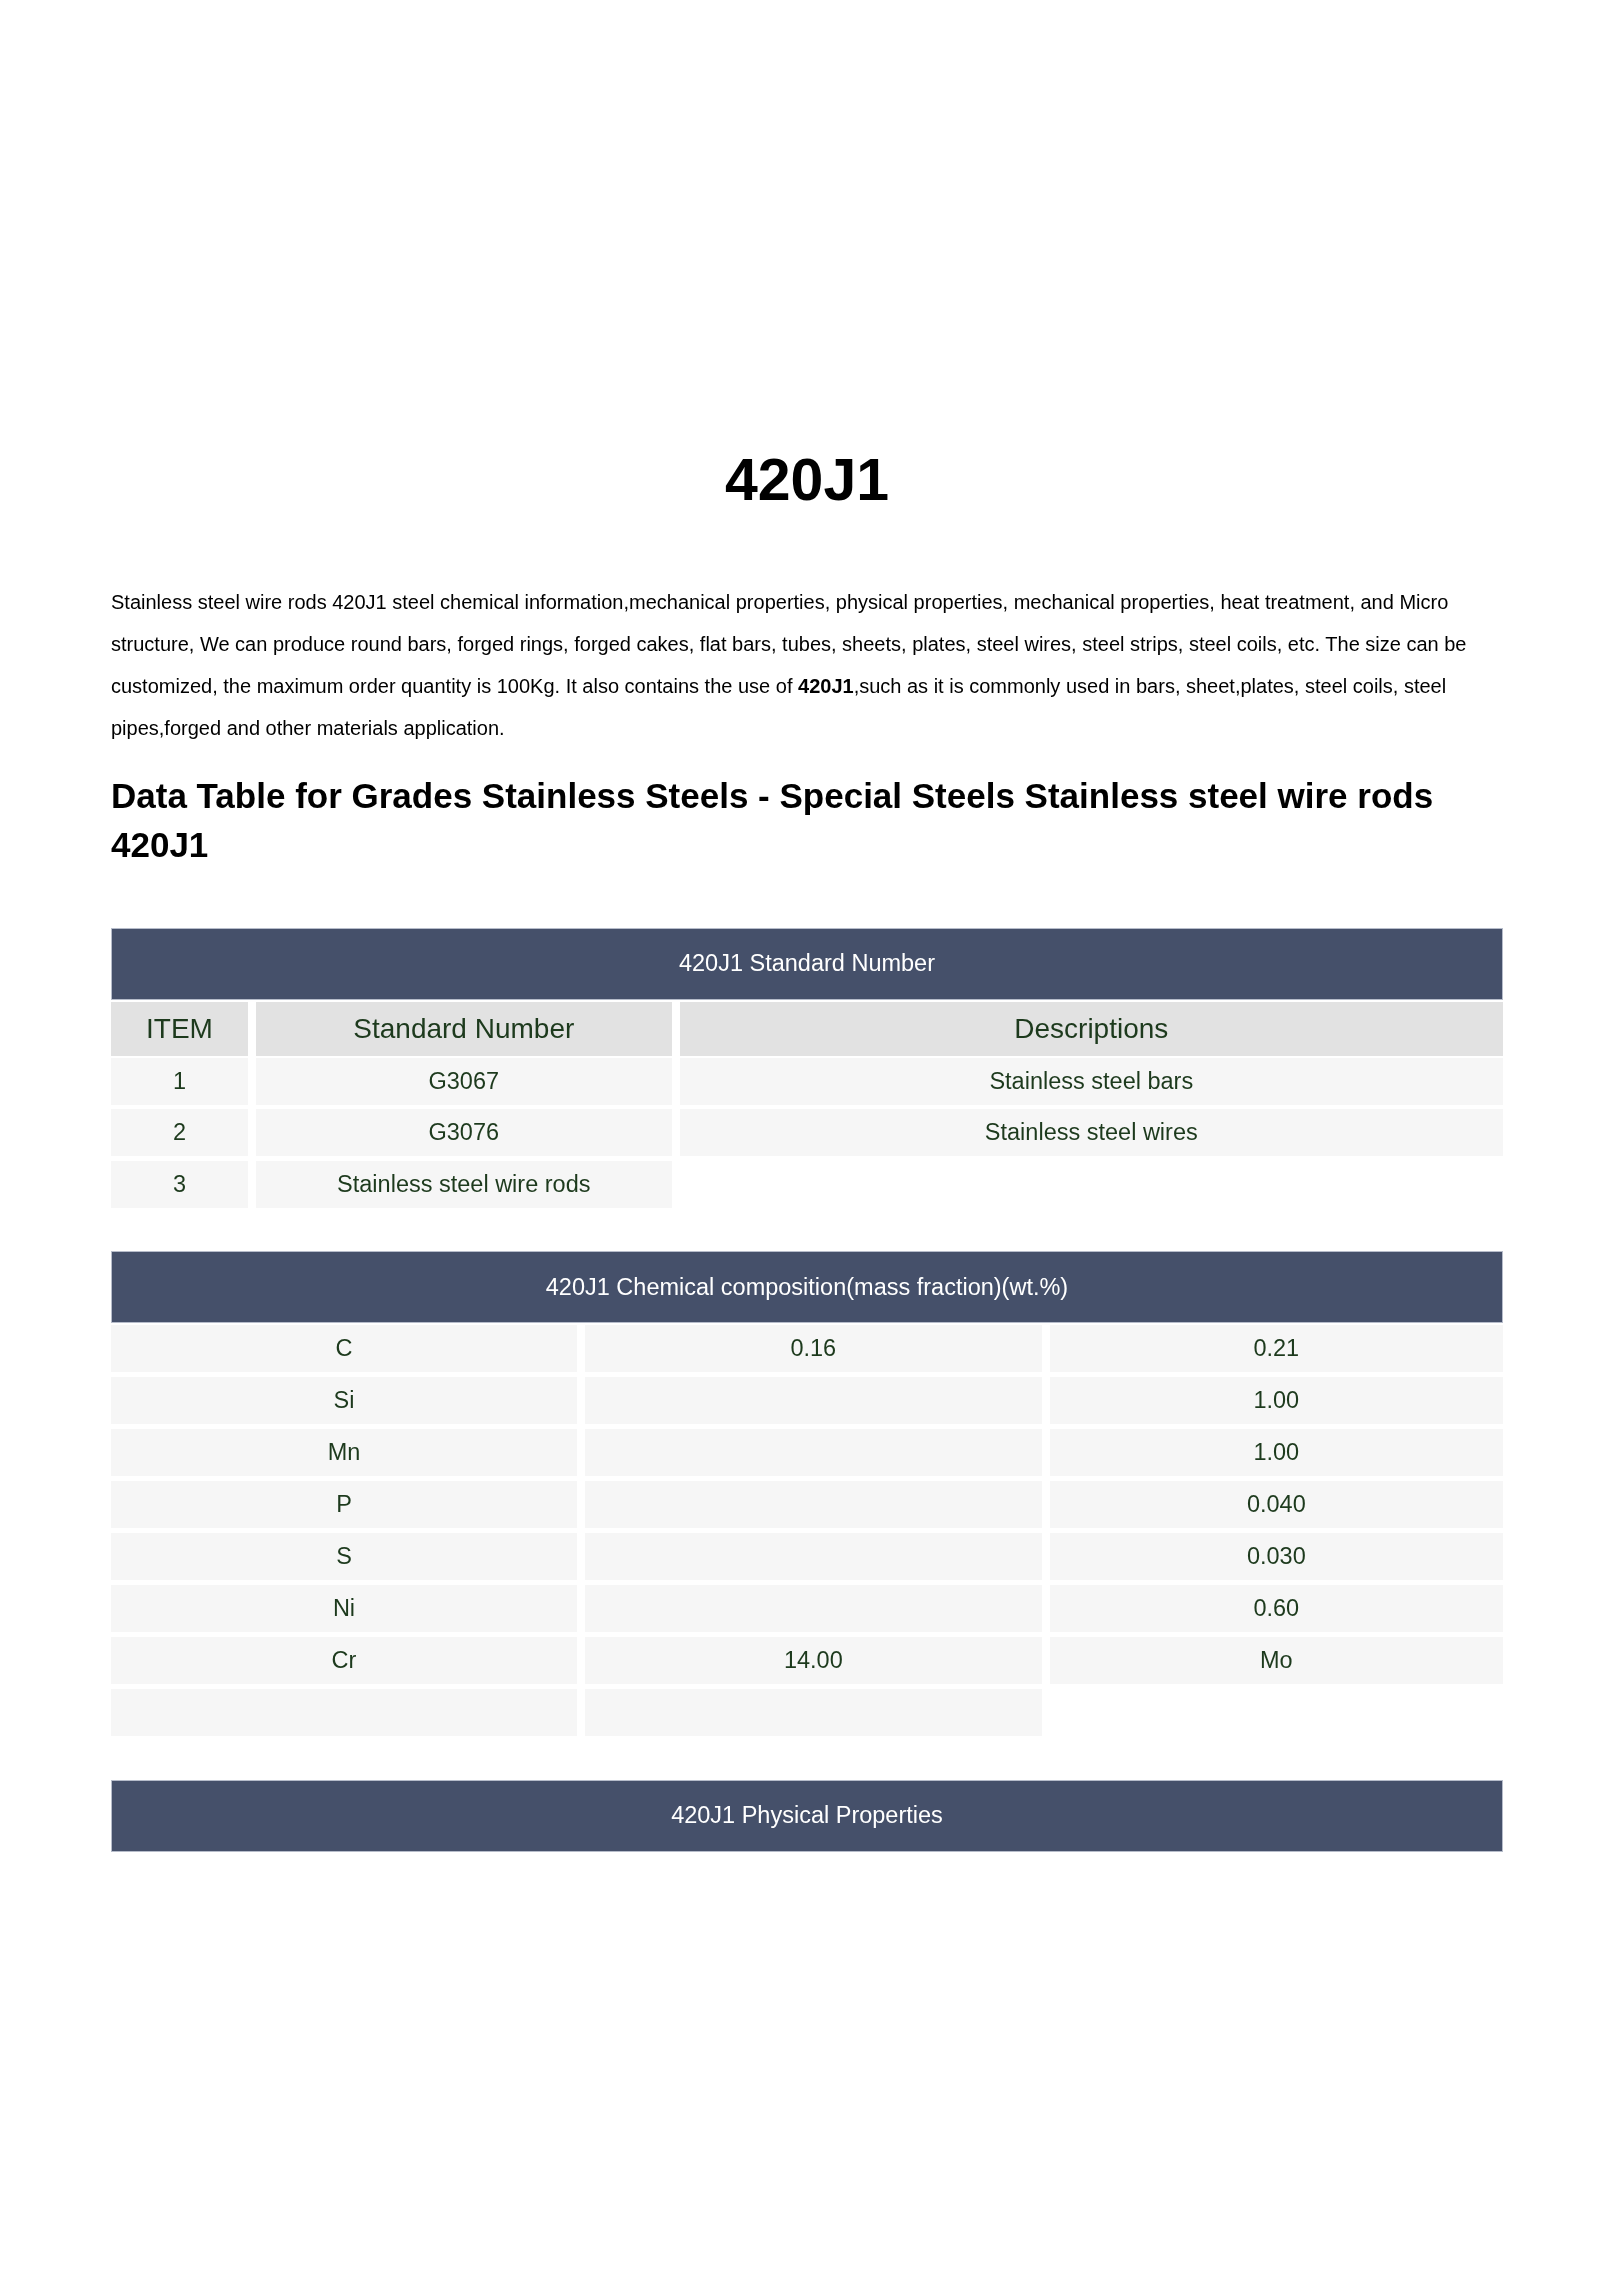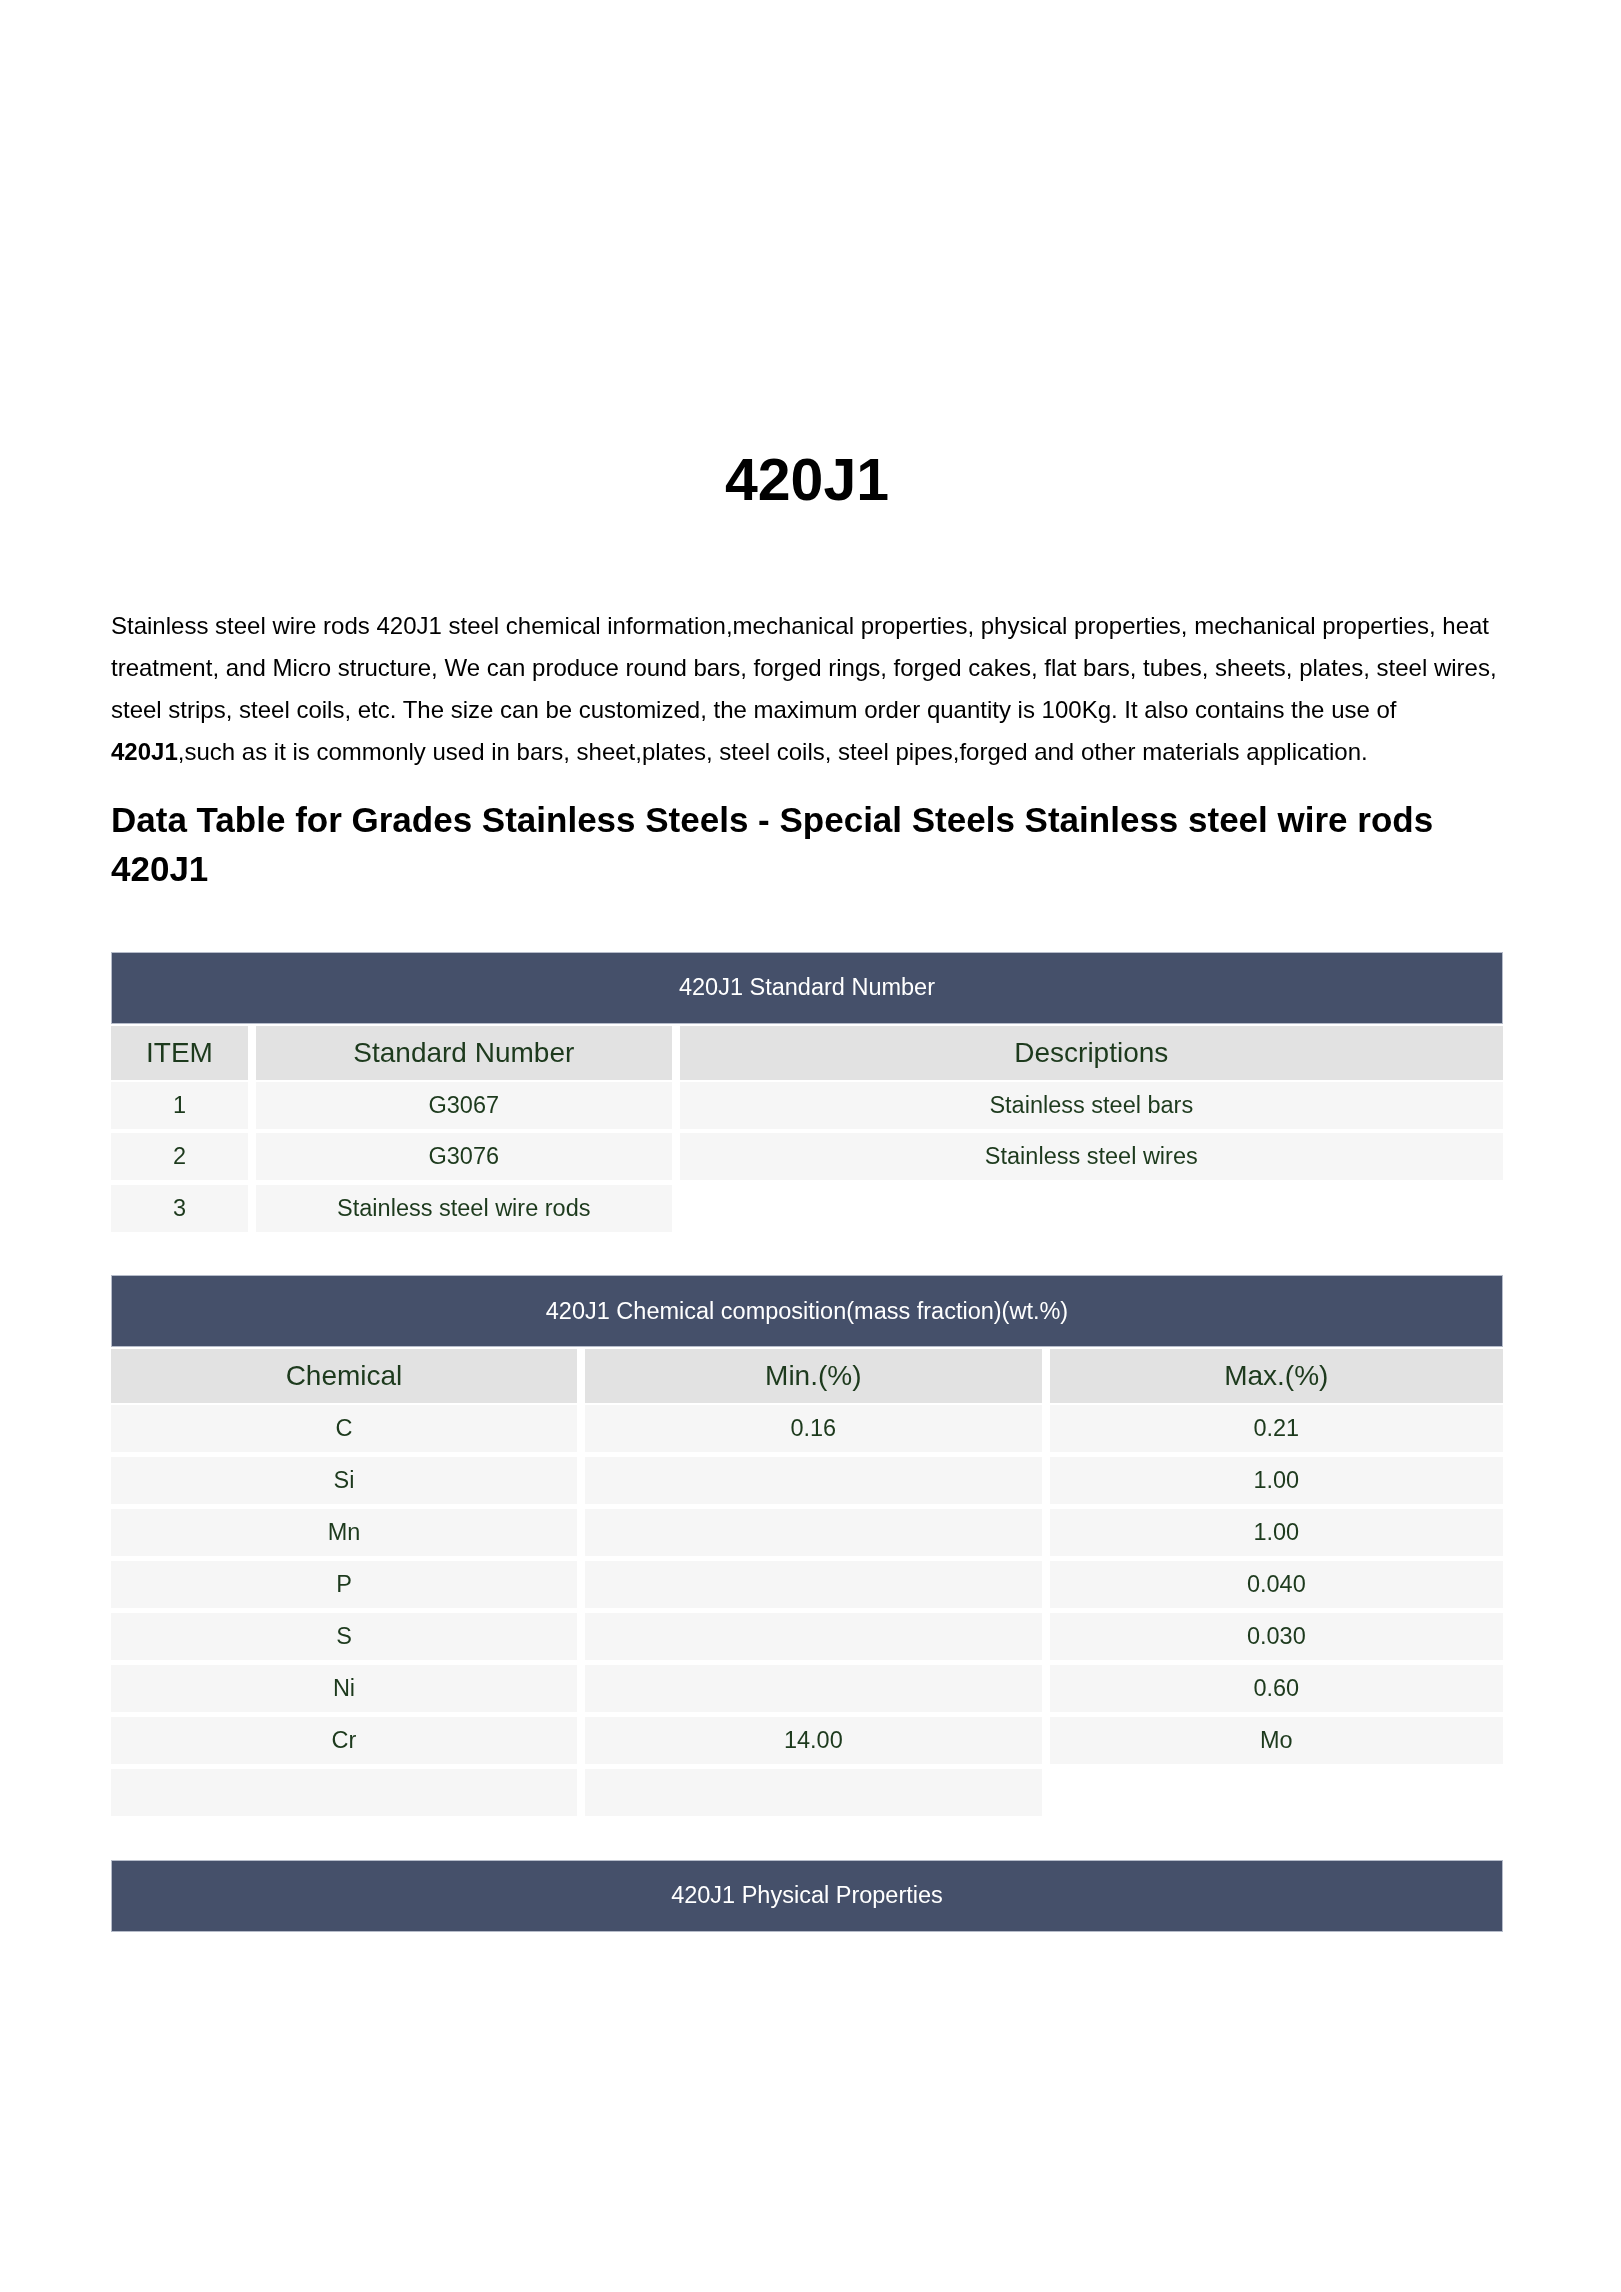--- a/index.html
+++ b/index.html
@@ -5,21 +5,21 @@
   html,body{margin:0;padding:0;background:#ffffff;}
   body{font-family:"Liberation Sans",sans-serif;color:#000;}
   .page{width:1621px;min-height:2293px;background:#fff;overflow:hidden;}
   .content{width:1392px;margin-left:111px;}
 
   h1.page-title{
     font-size:59px;line-height:59px;font-weight:bold;
     text-align:center;margin:451px 0 0 0;color:#000;
   }
   p.intro{
-    font-size:24px;line-height:42px;margin:95px 0 0 0;color:#000;
+    font-size:20px;line-height:42px;margin:71px 0 0 0;color:#000;
   }
   p.intro b{font-weight:bold;}
   h2.section-heading{
     font-size:35px;line-height:49px;font-weight:bold;
     margin:21.6px 0 0 0;color:#000;
   }
 
   .table-block{margin-top:59px;}
   .table-block.chem{margin-top:43px;}
   .table-block.physical{margin-top:44px;}
@@ -71,25 +71,20 @@
           <div>2</div>
           <div>G3076</div>
           <div>Stainless steel wires</div>
           <div>3</div>
           <div>Stainless steel wire rods</div>
         </div>
     </section>
 
     <section class="table-block chem">
       <div class="table-title">420J1 Chemical composition(mass fraction)(wt.%)</div>
-      <div class="thead cols-chem">
-          <div>Chemical</div>
-          <div>Min.(%)</div>
-          <div>Max.(%)</div>
-        </div>
       <div class="tbody cols-chem">
           <div>C</div>
           <div>0.16</div>
           <div>0.21</div>
           <div>Si</div>
           <div></div>
           <div>1.00</div>
           <div>Mn</div>
           <div></div>
           <div>1.00</div>

